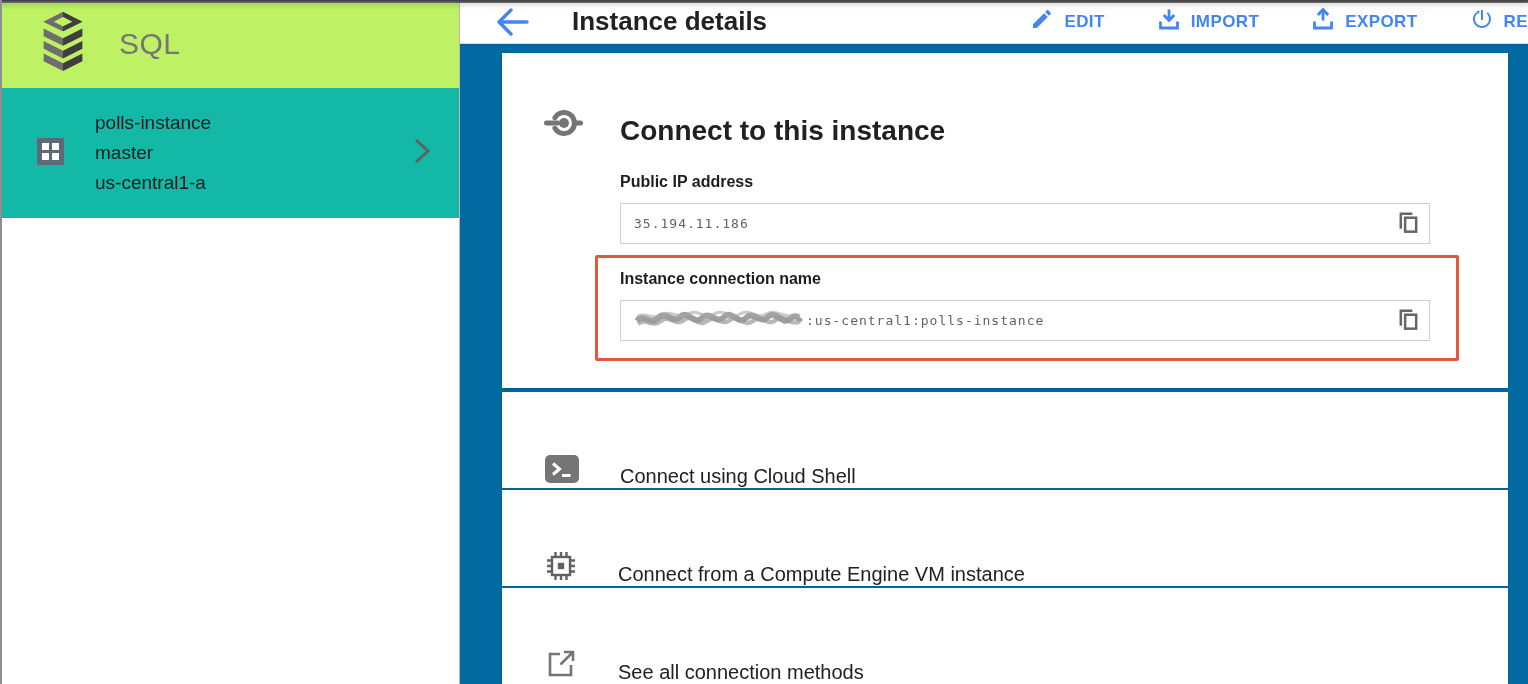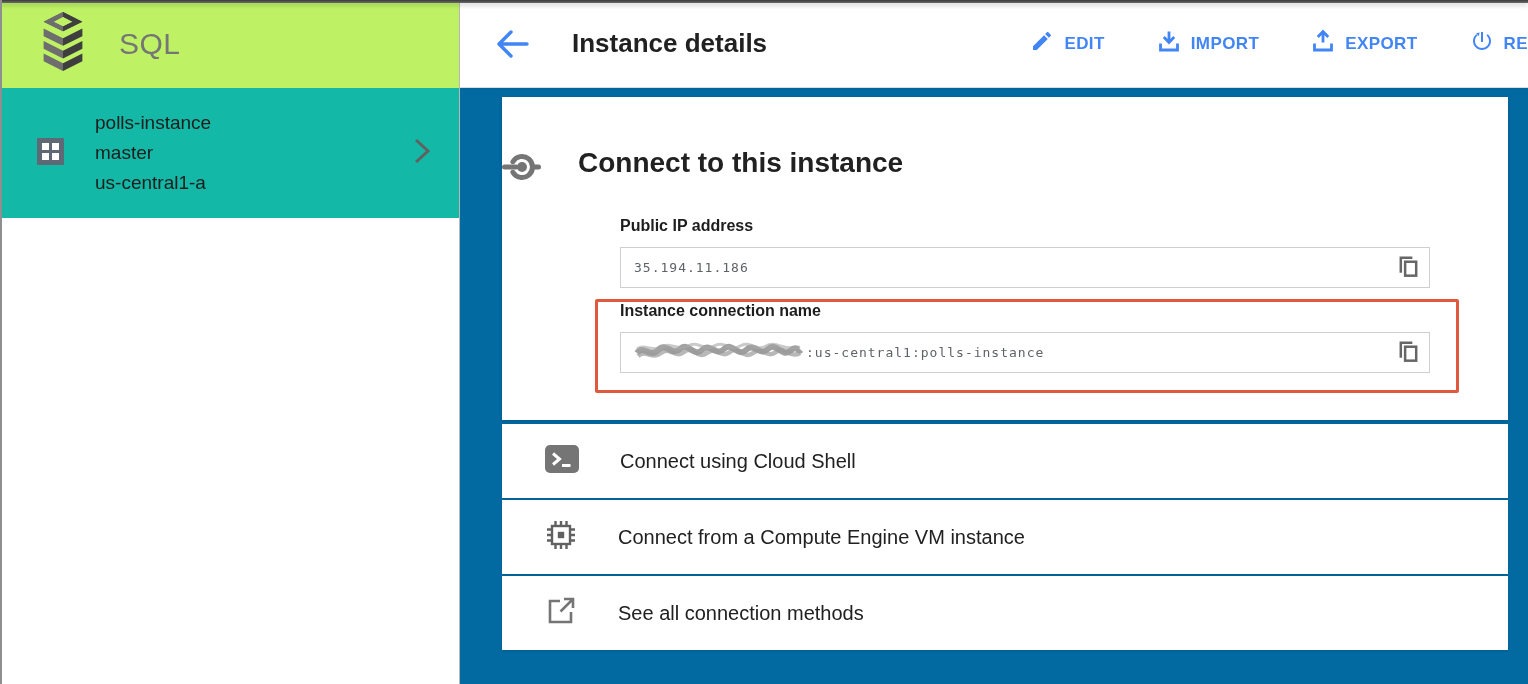--- a/index.html
+++ b/index.html
@@ -29,38 +29,38 @@
   .back-btn { width:36px; height:32px; cursor:pointer; flex:none; }
   .page-title { font-size:26px; color:#212121; margin-left:42px; white-space:nowrap; }
   .header-actions { margin-left:auto; display:flex; align-items:center; }
   .action-btn { display:flex; align-items:center; gap:10px; color:#4285f4; font-size:17px;
                 font-weight:700; letter-spacing:.4px; margin-left:52px; cursor:pointer; white-space:nowrap; }
 
   .content { padding:9px 20px 0 42px; }
 
   
   .card { background:#fff; box-shadow:0 1px 3px rgba(0,0,0,.14); padding:50px 0 27px 0; }
-  .card-title-row { display:flex; align-items:flex-start; }
+  .card-title-row { display:flex; align-items:flex-end; padding-left:42px; }
   .card-title { font-size:28px; color:#212121; margin-left:36px; }
   .field { margin:26px 0 0 118px; width:810px; }
   .field-label { font-size:16px; font-weight:700; color:#1d1d1d; margin-bottom:12px; }
   .value-box { width:810px; height:41px; border:1px solid #cfcfcf; background:#fff;
                display:flex; align-items:center; padding-left:13px; }
   .mono { font-family:"DejaVu Sans Mono","Liberation Mono",monospace; font-size:13px; color:#5f6368;
           letter-spacing:1px; white-space:nowrap; }
   .copy-btn { margin-left:auto; margin-right:7px; cursor:pointer; width:28px; height:28px;
               display:flex; align-items:center; justify-content:center; }
   .annotation-box { margin:11px 0 0 93px; width:864px; border:3px solid #e0593f; border-radius:2px;
-                    padding:0 0 17px 22px; }
+                    padding:12px 0 17px 22px; }
   .annotation-box .field-inner { width:810px; }
   .scribble { display:inline-block; margin-right:2px; }
 
   
-  .method-row { background:#fff; box-shadow:0 1px 2px rgba(0,0,0,.10); height:74px;
-                display:flex; align-items:center; margin-top:4px; cursor:pointer; }
+  .method-row { background:#fff; box-shadow:0 1px 2px rgba(0,0,0,.10); height:96px;
+                display:flex; align-items:flex-end; margin-top:4px; cursor:pointer; }
   .method-row + .method-row { margin-top:2px; }
   .method-row .row-ic { margin-left:43px; flex:none; }
   .row-label { font-size:20px; color:#212121; margin-left:41px; }
 </style>
 </head>
 <body>
 
 <div class="top-edge"></div>
 <div class="left-edge"></div>
 

